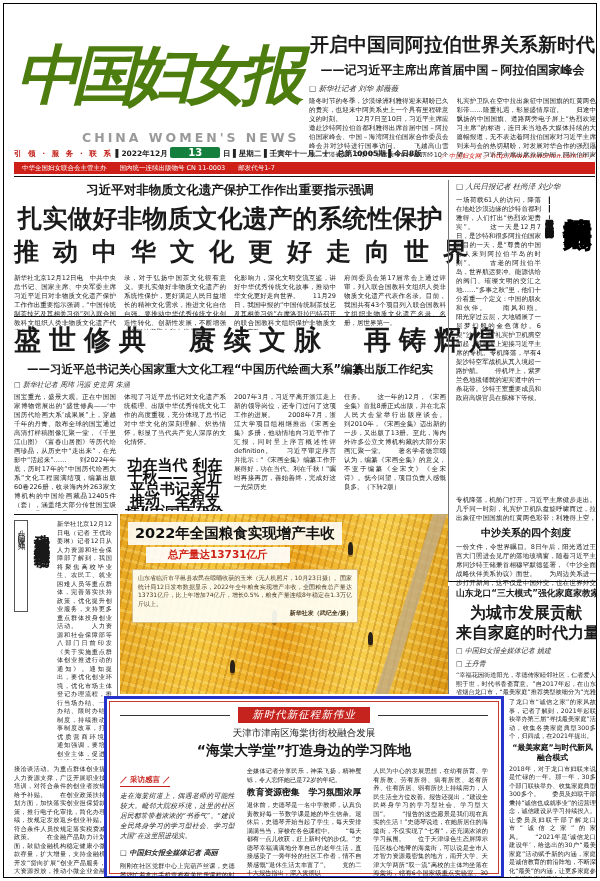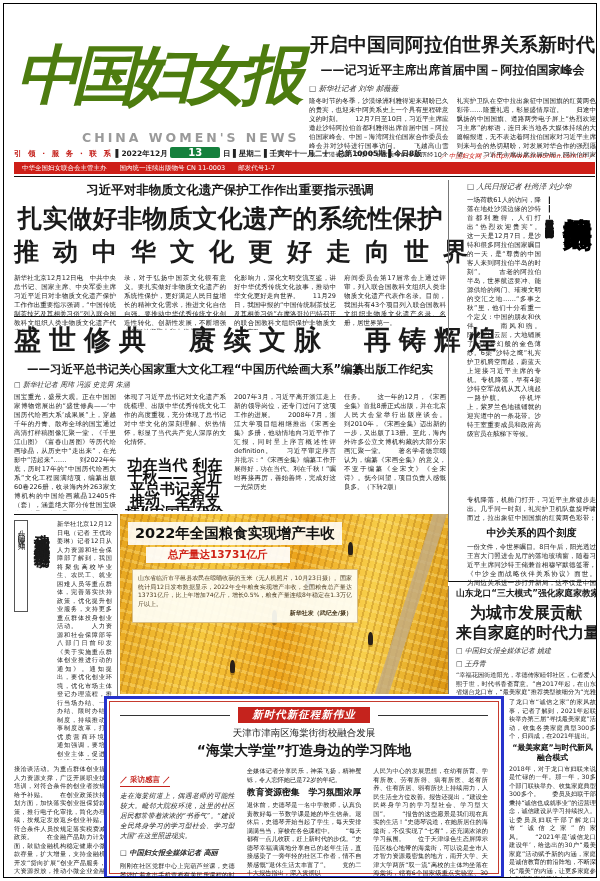--- a/index.html
+++ b/index.html
@@ -41,21 +41,21 @@
   
   .painting { left:10px; top:318px; width:432px; height:188px; }
   .painting .hl { font-size:27px; font-weight:bold; text-align:center; letter-spacing:8px; white-space:nowrap; }
   .painting .sub { font-size:11.5px; font-weight:bold; text-align:center; margin-top:4px; }
   .painting .byline { margin-top:3px; font-size:7px; }
   .painting .cols { margin-top:3px; height:118px; }
   .crosshead { font-weight:bold; text-align:center; color:#111; }
   .painting .crosshead { font-size:15px; line-height:12px; margin:12px 0; }
 
   
-  .partner { left:444px; top:176px; width:148px; height:402px; border-left:1px solid #777; border-bottom:1.5px solid #111; padding:2px 0 0 18px; }
+  .partner { left:444px; top:176px; width:148px; height:402px; border-left:1px solid #777; border-bottom:1.5px solid #111; padding:2px 0 0 7px; }
   .partner .row { display:flex; height:296px; margin-top:4px; }
   .partner .p1 { flex:1; }
   .vsub { writing-mode:vertical-rl; font-size:8.5px; font-weight:bold; line-height:12px; height:100%; margin:0 3px; color:#111; }
   .vhead { writing-mode:vertical-rl; text-orientation:upright; font-size:29px; font-weight:bold; line-height:37px; height:100%; color:#000; }
   .partner .p2 { margin-top:4px; height:27px; }
   .partner .crosshead { font-size:10px; margin:3px 0; }
   .partner .p3 { height:44px; }
 
   
   .family1 { left:444px; top:582px; width:148px; height:108px; border-left:1px solid #777; padding:2px 0 0 7px; }
@@ -86,21 +86,21 @@
   .photo-cap { position:absolute; left:12px; top:55px; width:226px; background:rgba(255,255,246,0.93); border:1px solid #d8c08a; padding:4px 5px; font-size:6px; line-height:8.5px; text-align:justify; color:#4a3a20; }
   .photo-cap .credit { font-weight:bold; text-align:right; margin-top:1px; }
   .farmer { position:absolute; width:5px; height:13px; background:#2a2118; border-radius:45% 45% 30% 30%; box-shadow:0 2px 0 rgba(120,80,10,0.5); }
   .path-strip { position:absolute; right:30px; top:0; width:14px; height:100%; background:linear-gradient(180deg,#b9a07a,#cdb astounded); background:#c2ab84; transform:skewX(-18deg); opacity:0.8; }
 
   
   .haitang { left:100px; top:692px; width:400px; height:183px; border:3px solid #2733cc; background:#fff; }
   .haitang-inner { position:absolute; inset:2px; border:1px solid #c63a2e; padding:5px 10px 4px; }
   .badge-row { display:flex; align-items:center; gap:8px; }
   .badge-row .rule { flex:1; border-top:1px solid #333; }
-  .badge { background:#c5231d; color:#fff; font-size:10.5px; font-weight:bold; font-style:italic; padding:1px 14px; letter-spacing:1px; }
+  .badge { background:#c5231d; color:#fff; font-size:10.5px; font-weight:normal; font-style:italic; padding:1px 14px; letter-spacing:1px; }
   .haitang .kicker { text-align:center; font-size:9.5px; margin-top:4px; color:#222; }
   .haitang .hl { text-align:center; font-size:14px; font-weight:bold; margin-top:2px; white-space:nowrap; }
   .haitang .cols { margin-top:7px; height:116px; gap:12px; }
   .comment-label { color:#c5231d; font-size:7.5px; font-weight:bold; border-bottom:1px solid #c5231d; display:inline-block; padding-bottom:1px; }
   .comment { font-family:"DejaVu Serif","Liberation Serif",serif; font-style:italic; font-size:6.8px; line-height:10px; margin-top:4px; text-align:justify; color:#222; }
   .haitang .byline { font-size:7.2px; font-weight:bold; margin:7px 0 4px; }
   .haitang .crosshead { font-size:8.8px; line-height:11px; margin:3px 0; }
 </style>
 </head>
 <body>

